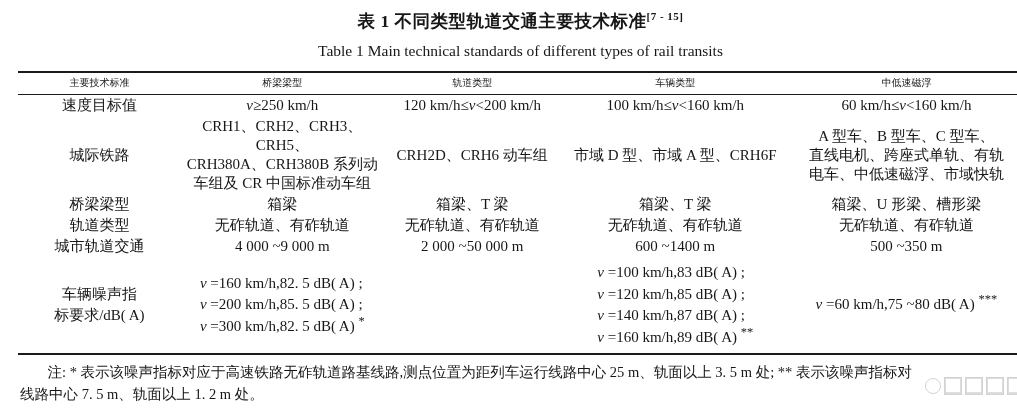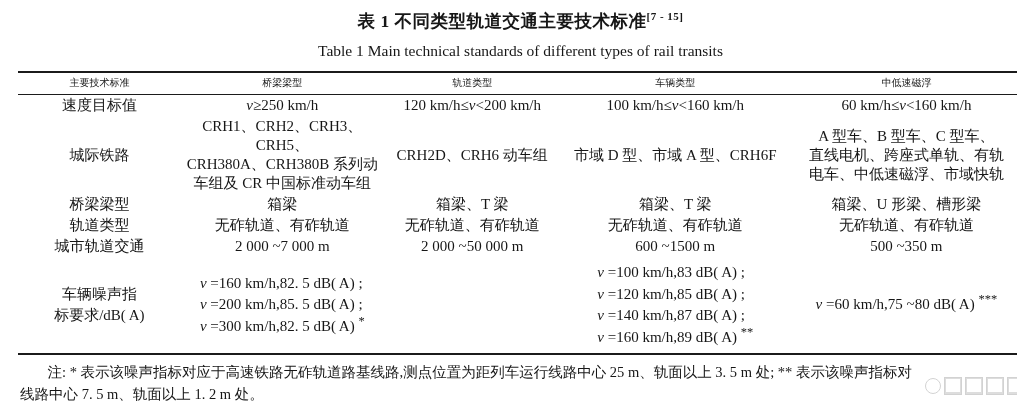--- a/index.html
+++ b/index.html
@@ -138,27 +138,27 @@
           <td>
             <div>无砟轨道、有砟轨道</div>
           </td>
           <td>
             <div>无砟轨道、有砟轨道</div>
           </td>
         </tr>
         <tr>
           <td>城市轨道交通</td>
           <td>
-            <div>2 000 ~7 000 m</div>
+            <div>4 000 ~9 000 m</div>
           </td>
           <td>
             <div>2 000 ~50 000 m</div>
           </td>
           <td>
-            <div>600 ~1500 m</div>
+            <div>600 ~1400 m</div>
           </td>
           <td>
             <div>500 ~350 m</div>
           </td>
         </tr>
         <tr class="tall">
           <td>车辆噪声指<br>标要求/dB( A)</td>
           <td><div class="leftblock"><i>v</i> =160 km/h,82. 5 dB( A) ;<br><i>v</i> =200 km/h,85. 5 dB( A) ;<br><i>v</i> =300 km/h,82. 5 dB( A) <sup>*</sup></div></td>
           <td>
             <div></div>

